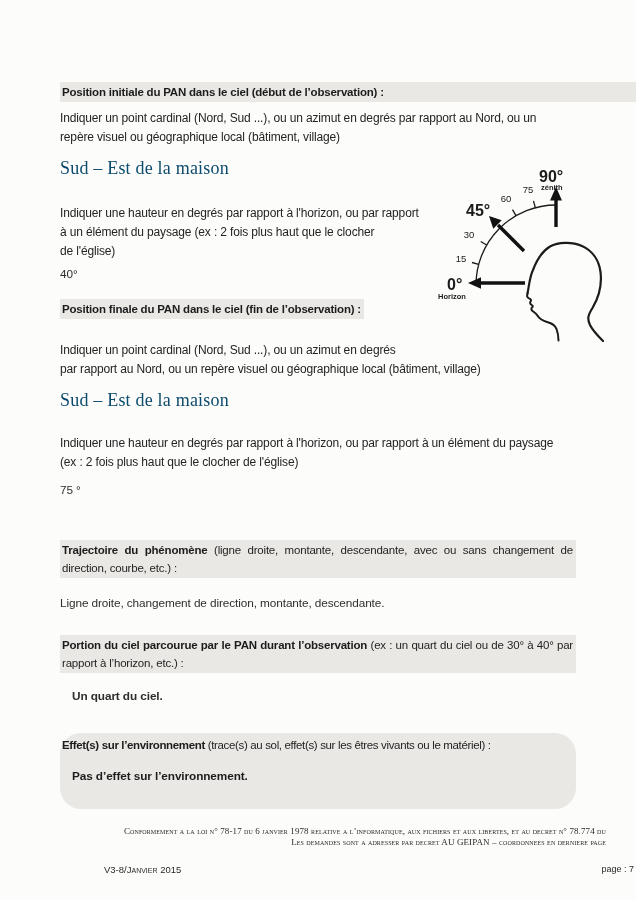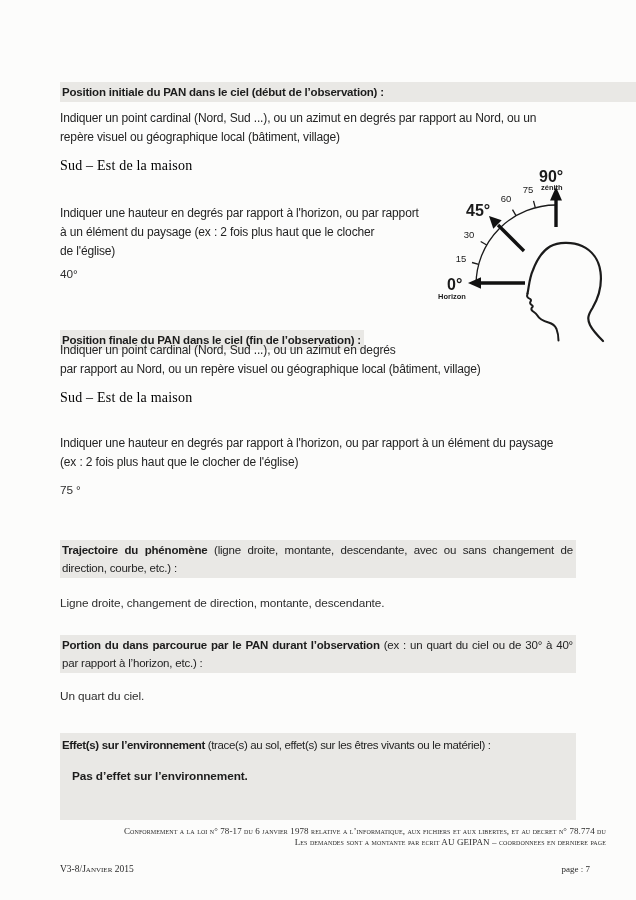--- a/index.html
+++ b/index.html
@@ -30,23 +30,23 @@
     color:#1c1c1c;
     padding:1px 3px 1px 2px;
     box-sizing:border-box;
   }
   .hbar .rest{font-weight:normal;color:#242424;}
   .just{text-align:justify;}
   .nowrapline{white-space:nowrap;}
   
   .a-serif{
     font-family:"Liberation Serif","DejaVu Serif",serif;
-    font-size:14px;
+    font-size:18px;
     letter-spacing:0.2px;
-    color:#000000;
+    color:#0c4a6e;
     text-align:right;
   }
   .a-sans{
     font-size:11.8px;
     letter-spacing:-0.1px;
     color:#2e2e2e;
   }
   .a-bold{font-weight:bold;color:#1c1c1c;padding-left:10px;}
   
   .effets-block{
@@ -58,24 +58,25 @@
   .legal{
     font-family:"Liberation Serif","DejaVu Serif",serif;
     font-variant:small-caps;
     font-size:9px;
     line-height:11px;
     text-align:right;
     color:#2a2a2a;
     letter-spacing:0.1px;
   }
   .meta{
-    font-family:Liberation Serif, serif;
+    font-family:Liberation Sans, sans-serif;
     font-variant:small-caps;
     font-size:9.5px;
     color:#2a2a2a;
+    margin-left:44px;
   }
   svg text{font-family:"Liberation Sans",sans-serif;fill:#1b1b1b;}
   svg .big{font-size:16px;font-weight:600;}
   svg .small{font-size:9.5px;}
   svg .tiny{font-size:7.5px;font-weight:600;}
 </style>
 </head>
 <body>
 
 <div class="page">
@@ -139,53 +140,53 @@
     <text class="tiny" x="541" y="190">zénith</text>
     <text class="small" x="528" y="193" text-anchor="middle">75</text>
     <text class="small" x="506" y="202" text-anchor="middle">60</text>
     <text class="big" x="466" y="216">45°</text>
     <text class="small" x="469" y="238" text-anchor="middle">30</text>
     <text class="small" x="461" y="262" text-anchor="middle">15</text>
     <text class="big" x="447" y="290">0°</text>
     <text class="tiny" x="438" y="299">Horizon</text>
   </svg>
 
-  <div class="abs hbar" style="left:60px;top:330px;display:inline-block;">Position finale du PAN dans le ciel (fin de l’observation) :</div>
+  <div class="abs hbar" style="left:60px;top:299px;display:inline-block;">Position finale du PAN dans le ciel (fin de l’observation) :</div>
 
   <div class="abs q" style="left:60px;top:341px;width:530px;">Indiquer un point cardinal (Nord, Sud ...),  ou un azimut en degrés
 par rapport au Nord, ou un repère visuel ou géographique local (bâtiment, village)</div>
 
   <div class="abs a-serif" style="left:60px;top:390px;">Sud – Est de la maison</div>
 
   <div class="abs q" style="left:60px;top:434px;width:530px;">Indiquer une hauteur en degrés par rapport à l'horizon, ou par rapport à un élément du paysage
 (ex : 2 fois plus haut que le clocher de l'église)</div>
 
   <div class="abs a-sans" style="left:60px;top:483px;">75 °</div>
 
   <div class="abs a-sans" style="left:60px;top:596px;">Ligne droite, changement de direction, montante, descendante.</div>
 
   <div class="abs hbar just" style="left:60px;top:540px;width:516px;">
     <span>Trajectoire du phénomène</span><span class="rest"> (ligne droite, montante, descendante, avec ou sans changement de direction, courbe, etc.) :</span>
   </div>
 
   <div class="abs hbar just" style="left:60px;top:635px;width:516px;">
-    <span>Portion du dans parcourue par le PAN durant l’observation</span><span class="rest"> (ex : un quart du ciel ou de 30° à 40° par rapport à l’horizon, etc.) :</span>
+    <span>Portion du ciel parcourue par le PAN durant l’observation</span><span class="rest"> (ex : un quart du ciel ou de 30° à 40° par rapport à l’horizon, etc.) :</span>
   </div>
 
-  <div class="abs a-sans" style="left:60px;top:689px;">Un quart du ciel.</div>
+  <div class="abs a-sans" style="left:72px;top:689px;font-weight:bold;">Un quart du ciel.</div>
 
-  <div class="abs effets-block" style="left:60px;top:733px;width:516px;height:87px;">
+  <div class="abs effets-block" style="left:60px;top:733px;width:516px;height:76px;border-radius:21px;">
     <div class="hbar nowrapline" style="background:none;padding:0;letter-spacing:-0.35px;">
       <span>Effet(s) sur l’environnement</span><span class="rest"> (trace(s) au sol, effet(s) sur les êtres vivants ou le matériel) :</span>
     </div>
     <div class="a-sans a-bold" style="margin-top:15px;">Pas d’effet sur l’environnement.</div>
   </div>
 
   <div class="abs legal" style="left:30px;top:826px;width:576px;">
     <div>Conformement a la loi n° 78-17 du 6 janvier 1978 relative a l’informatique, aux fichiers et aux libertes, et au decret n° 78.774 du</div>
-    <div>Les demandes sont a montante par ecrit AU GEIPAN – coordonnees en derniere page</div>
+    <div>Les demandes sont a adresser par decret AU GEIPAN – coordonnees en derniere page</div>
   </div>
 
   <div class="abs meta" style="left:60px;top:864px;">V3-8/Janvier 2015</div>
 
   <div class="abs meta" style="left:470px;top:864px;width:120px;text-align:right;font-variant:normal;font-size:9px;">page : 7</div>
 
 </div>
 
 </body></html>

